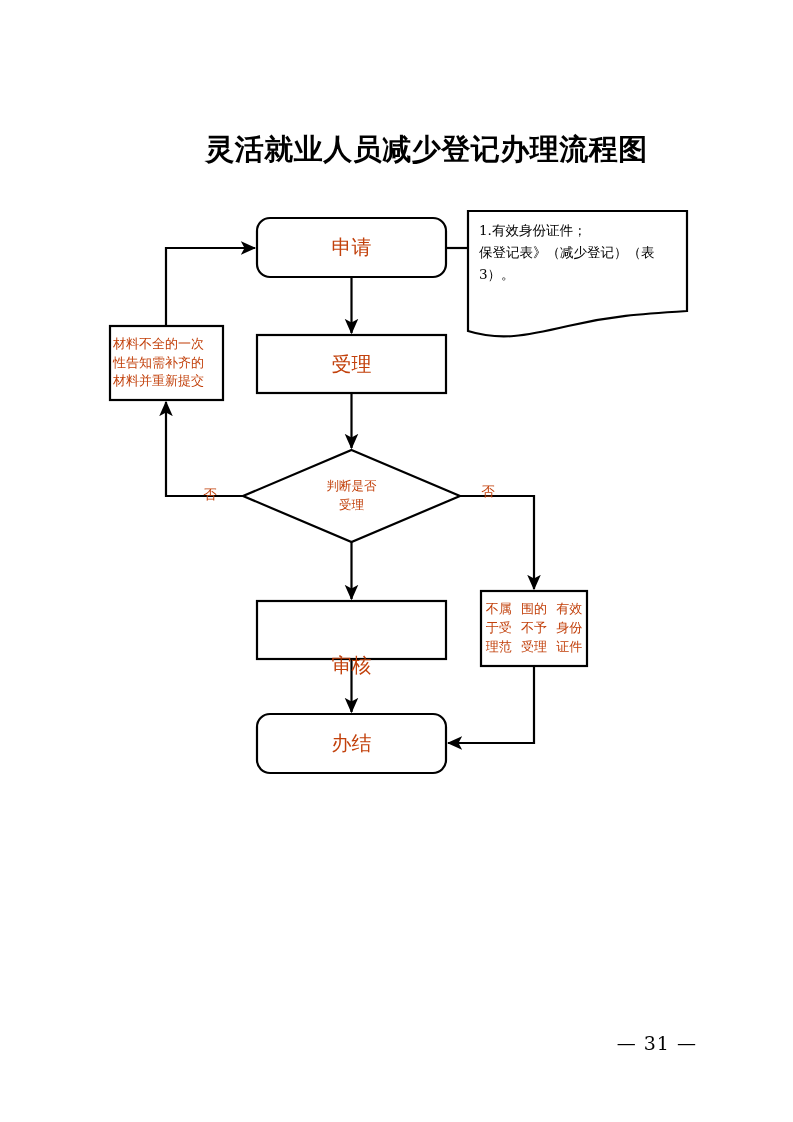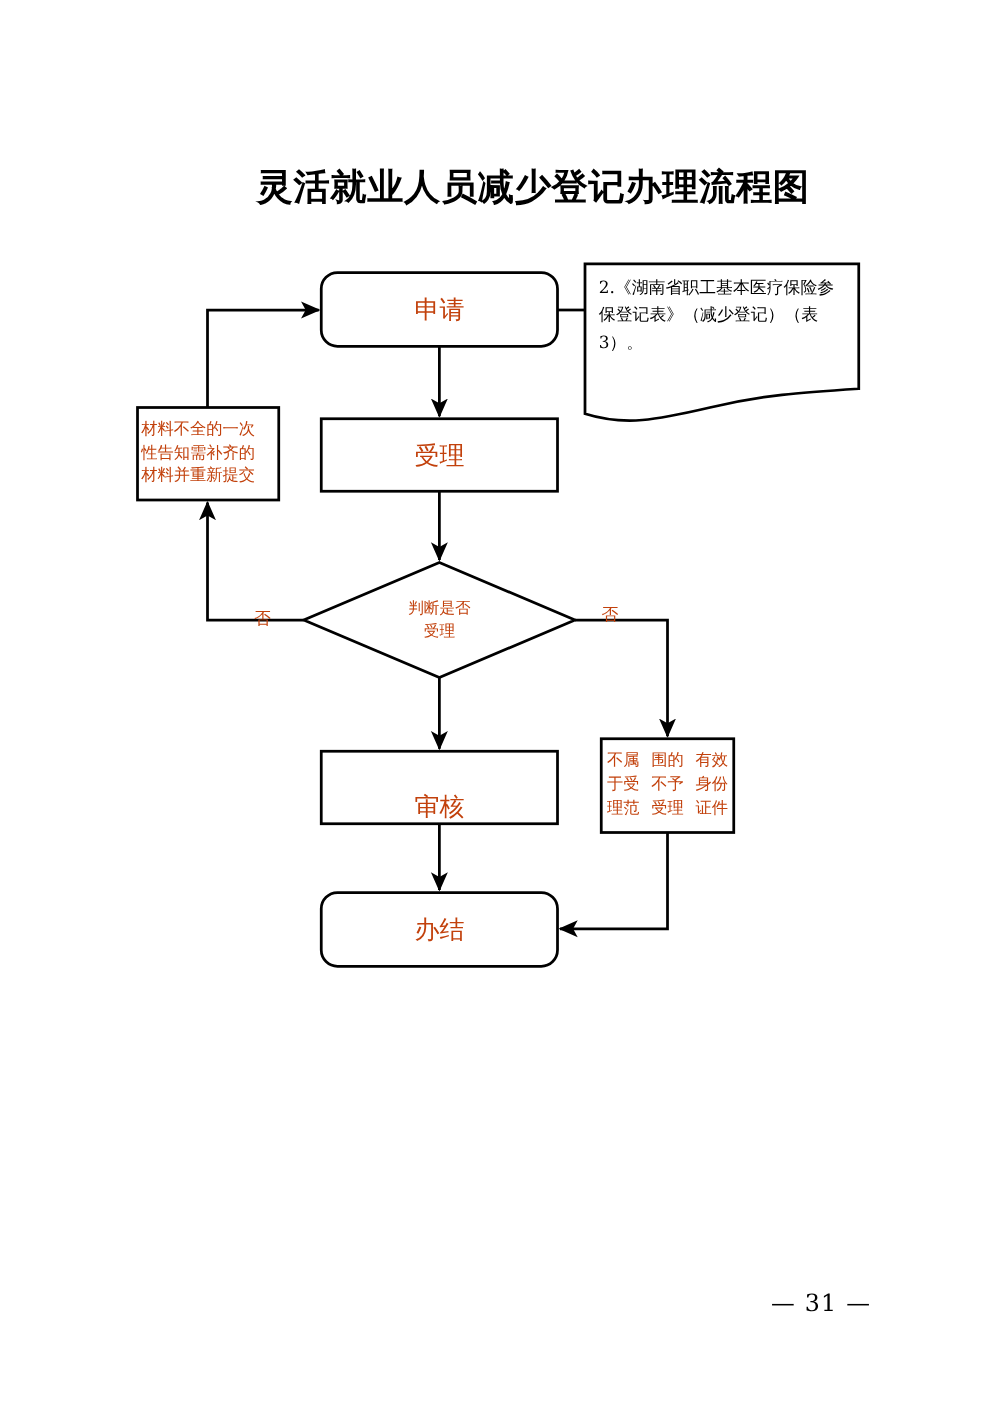--- a/index.html
+++ b/index.html
@@ -138,38 +138,38 @@
 
   <div class="node-label lbl-main" style="left:257px; top:218px; width:189px; height:59px;">申请</div>
 
   <div class="node-label lbl-main" style="left:257px; top:335px; width:189px; height:58px;">受理</div>
 
   <div class="node-label lbl-diamond" style="left:281px; top:468px; width:141px; height:56px; flex-direction:column;">
     <span>判断是否</span>
     <span>受理</span>
   </div>
 
-  <div class="node-label lbl-main" style="left:257px; top:616px; width:189px; height:58px;">审核</div>
+  <div class="node-label lbl-main" style="left:257px; top:636px; width:189px; height:58px;">审核</div>
 
   <div class="node-label lbl-main" style="left:257px; top:714px; width:189px; height:59px;text-align:center;">办结</div>
 
   <div class="node-label lbl-small" style="left:110px; top:326px; width:97px; height:74px; flex-direction:column;">
     <span>材料不全的一次</span>
     <span>性告知需补齐的</span>
     <span>材料并重新提交</span>
   </div>
 
   <div class="node-label lbl-small" style="left:481px; top:591px; width:106px; height:75px; flex-direction:row;">
     <span>不属于受理范</span>
     <span>围的不予受理</span>
     <span>有效身份证件</span>
   </div>
 
   <div class="lbl-note" style="left:479px; top:220px; width:205px;">
-    <div>2.《湖南省职工基本医疗保险参</div>
+    <div>1.有效身份证件；</div>
     <div>保登记表》（减少登记）（表 3）。</div>
   </div>
 
   <div class="node-label lbl-edge" style="left:196px; top:484px; width:28px; height:22px;">否</div>
 
   <div class="node-label lbl-edge" style="left:474px; top:481px; width:28px; height:22px;">否</div>
 
   <div class="pagenum">— 31 —</div>
 
 </div>

